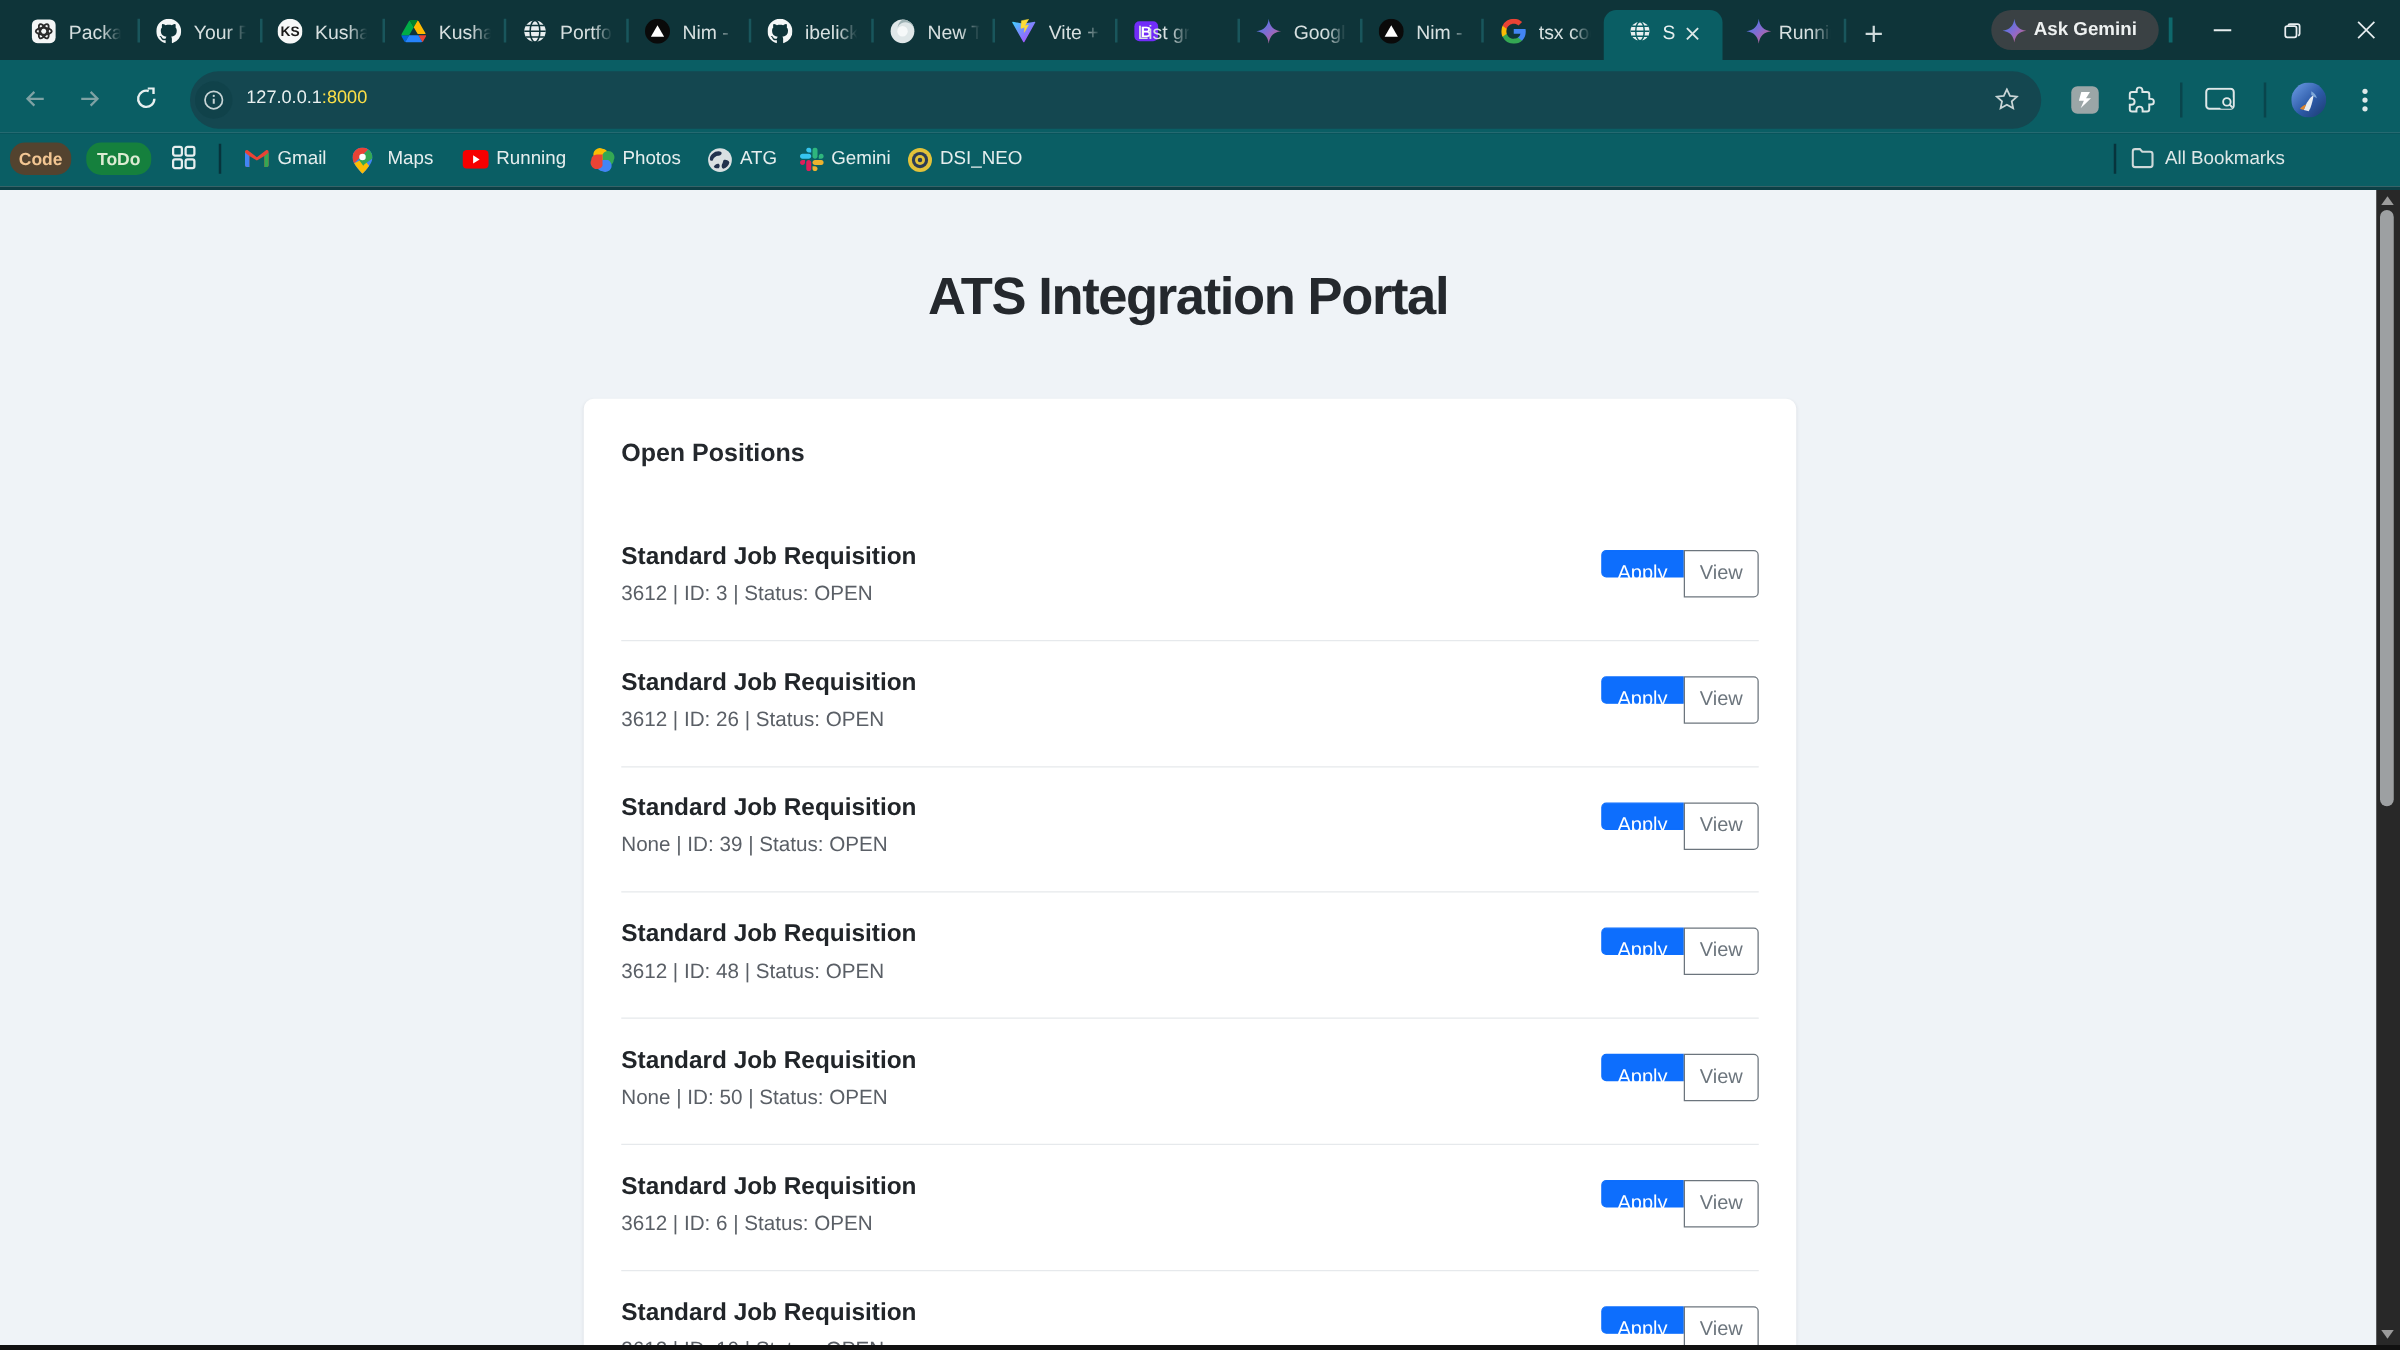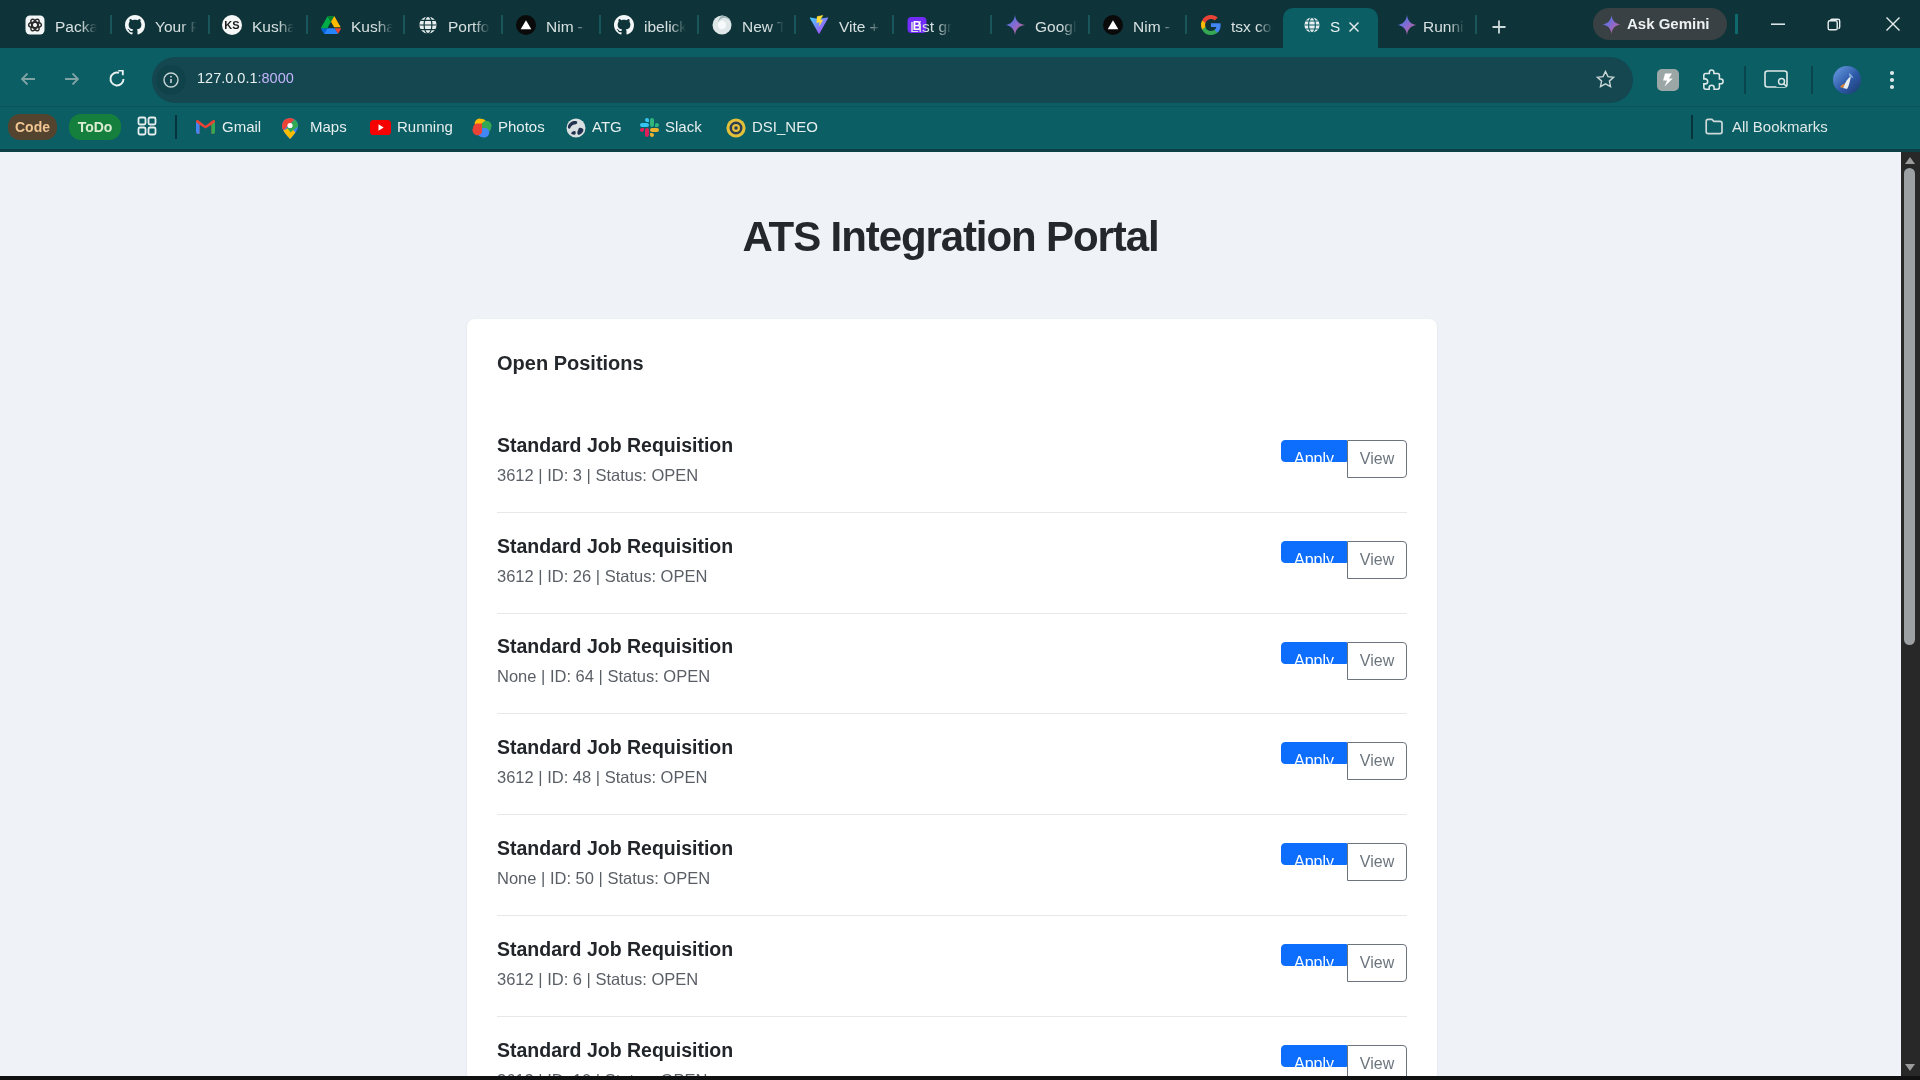--- a/index.html
+++ b/index.html
@@ -192,21 +192,21 @@
       <path d="M15.5 9A6.5 6.5 0 1 1 11 2.8" fill="none" stroke="#e8f0f0" stroke-width="1.9"></path>
       <path d="M10.2 0.6h4.6v4.6" fill="none" stroke="#e8f0f0" stroke-width="1.9"></path>
     </svg>
   <div id="omnibox"></div>
   <div class="abs" style="left:156px;top:17px;width:30px;height:30px;border-radius:15px;background:#10424a"></div>
   <svg class="abs" style="left:163px;top:24px" width="16" height="16" viewBox="0 0 16 16">
       <circle cx="8" cy="8" r="7" fill="none" stroke="#c6d4d5" stroke-width="1.4"></circle>
       <path d="M8 7v4" stroke="#c6d4d5" stroke-width="1.6"></path>
       <circle cx="8" cy="4.7" r="0.9" fill="#c6d4d5"></circle>
     </svg>
-  <div class="abs" style="left:197px;top:23px;font-size:14.5px;line-height:15px;color:#e9f0f0">127.0.0.1<span style="color:#c4b5fd">:8000</span></div>
+  <div class="abs" style="left:197px;top:23px;font-size:14.5px;line-height:15px;color:#e9f0f0">127.0.0.1<span style="color:#fde047">:8000</span></div>
   <svg class="abs" style="left:1596px;top:22px" width="19" height="19" viewBox="0 0 20 20">
       <path d="M10 1.6l2.6 5.4 5.9.7-4.4 4 1.2 5.8-5.3-2.9-5.3 2.9 1.2-5.8-4.4-4 5.9-.7z" fill="none" stroke="#c9d5d6" stroke-width="1.5"></path>
     </svg>
   <div class="abs" style="left:1657px;top:21px;width:22px;height:22px;border-radius:5px;background:#9ba6a7"></div>
   <svg class="abs" style="left:1657px;top:21px" width="22" height="22" viewBox="0 0 22 22">
       <path d="M8 4.5h7l-3.2 5h4l-8.3 8 2.6-6h-4z" fill="#fff"></path>
     </svg>
   <svg class="abs" style="left:1702px;top:21px" width="22" height="22" viewBox="0 0 24 24">
       <path d="M20.5 11H19V7a2 2 0 0 0-2-2h-4V3.5a2.5 2.5 0 0 0-5 0V5H4a2 2 0 0 0-2 2v3.8h1.5a2.7 2.7 0 0 1 0 5.4H2V20a2 2 0 0 0 2 2h3.8v-1.5a2.7 2.7 0 0 1 5.4 0V22H17a2 2 0 0 0 2-2v-4h1.5a2.5 2.5 0 0 0 0-5z" fill="none" stroke="#dfe8e8" stroke-width="1.7"></path>
     </svg>
@@ -284,21 +284,21 @@
   <svg class="abs" style="left:640px;top:11px" width="19" height="19" viewBox="0 0 122.8 122.8">
       <path d="M25.8 77.6c0 7.1-5.8 12.9-12.9 12.9S0 84.7 0 77.6s5.8-12.9 12.9-12.9h12.9v12.9z" fill="#E01E5A"></path>
       <path d="M32.3 77.6c0-7.1 5.8-12.9 12.9-12.9s12.9 5.8 12.9 12.9v32.3c0 7.1-5.8 12.9-12.9 12.9s-12.9-5.8-12.9-12.9V77.6z" fill="#E01E5A"></path>
       <path d="M45.2 25.8c-7.1 0-12.9-5.8-12.9-12.9S38.1 0 45.2 0s12.9 5.8 12.9 12.9v12.9H45.2z" fill="#36C5F0"></path>
       <path d="M45.2 32.3c7.1 0 12.9 5.8 12.9 12.9s-5.8 12.9-12.9 12.9H12.9C5.8 58.1 0 52.3 0 45.2s5.8-12.9 12.9-12.9h32.3z" fill="#36C5F0"></path>
       <path d="M97 45.2c0-7.1 5.8-12.9 12.9-12.9s12.9 5.8 12.9 12.9-5.8 12.9-12.9 12.9H97V45.2z" fill="#2EB67D"></path>
       <path d="M90.5 45.2c0 7.1-5.8 12.9-12.9 12.9s-12.9-5.8-12.9-12.9V12.9C64.7 5.8 70.5 0 77.6 0s12.9 5.8 12.9 12.9v32.3z" fill="#2EB67D"></path>
       <path d="M77.6 97c7.1 0 12.9 5.8 12.9 12.9s-5.8 12.9-12.9 12.9-12.9-5.8-12.9-12.9V97h12.9z" fill="#ECB22E"></path>
       <path d="M77.6 90.5c-7.1 0-12.9-5.8-12.9-12.9s5.8-12.9 12.9-12.9h32.3c7.1 0 12.9 5.8 12.9 12.9s-5.8 12.9-12.9 12.9H77.6z" fill="#ECB22E"></path>
     </svg>
-  <div class="bklab" style="left:665px">Slack</div>
+  <div class="bklab" style="left:665px">Gemini</div>
   <svg class="abs" style="left:726px;top:11px" width="20" height="20" viewBox="0 0 20 20">
       <circle cx="10" cy="10" r="9.6" fill="#e2c23a"></circle>
       <circle cx="10" cy="10" r="6.5" fill="#2c3c55"></circle>
       <path d="M6 10a4 4 0 0 1 8 0 4 4 0 0 1-8 0z" fill="#e2c23a"></path>
       <circle cx="10" cy="10" r="1.8" fill="#2c3c55"></circle>
     </svg>
   <div class="bklab" style="left:752px">DSI_NEO</div>
   <div class="abs" style="left:1691px;top:8px;width:2px;height:24px;background:#07343c"></div>
   <svg class="abs" style="left:1705px;top:11px" width="19" height="17" viewBox="0 0 19 17">
       <path d="M1.2 3.2c0-1 .8-1.9 1.9-1.9h3.8l1.9 2.1h6.3c1 0 1.9.8 1.9 1.9v8.5c0 1-.8 1.9-1.9 1.9H3.1c-1 0-1.9-.8-1.9-1.9z" fill="none" stroke="#cfd9d9" stroke-width="1.7"></path>
@@ -319,21 +319,21 @@
     </div>
     <div class="jhr" style="top:511.8px"></div>
     <div class="jtitle" style="top:536.6px">Standard Job Requisition</div>
     <div class="jsub" style="top:567.5px">3612 | ID: 26 | Status: OPEN</div>
     <div class="btng" style="top:540.8000000000001px">
       <div class="btn-apply">Apply</div>
       <div class="btn-view">View</div>
     </div>
     <div class="jhr" style="top:612.6px"></div>
     <div class="jtitle" style="top:637.4px">Standard Job Requisition</div>
-    <div class="jsub" style="top:668.3px">None | ID: 64 | Status: OPEN</div>
+    <div class="jsub" style="top:668.3px">None | ID: 39 | Status: OPEN</div>
     <div class="btng" style="top:641.6px">
       <div class="btn-apply">Apply</div>
       <div class="btn-view">View</div>
     </div>
     <div class="jhr" style="top:713.4px"></div>
     <div class="jtitle" style="top:738.2px">Standard Job Requisition</div>
     <div class="jsub" style="top:769.1px">3612 | ID: 48 | Status: OPEN</div>
     <div class="btng" style="top:742.4000000000001px">
       <div class="btn-apply">Apply</div>
       <div class="btn-view">View</div>

